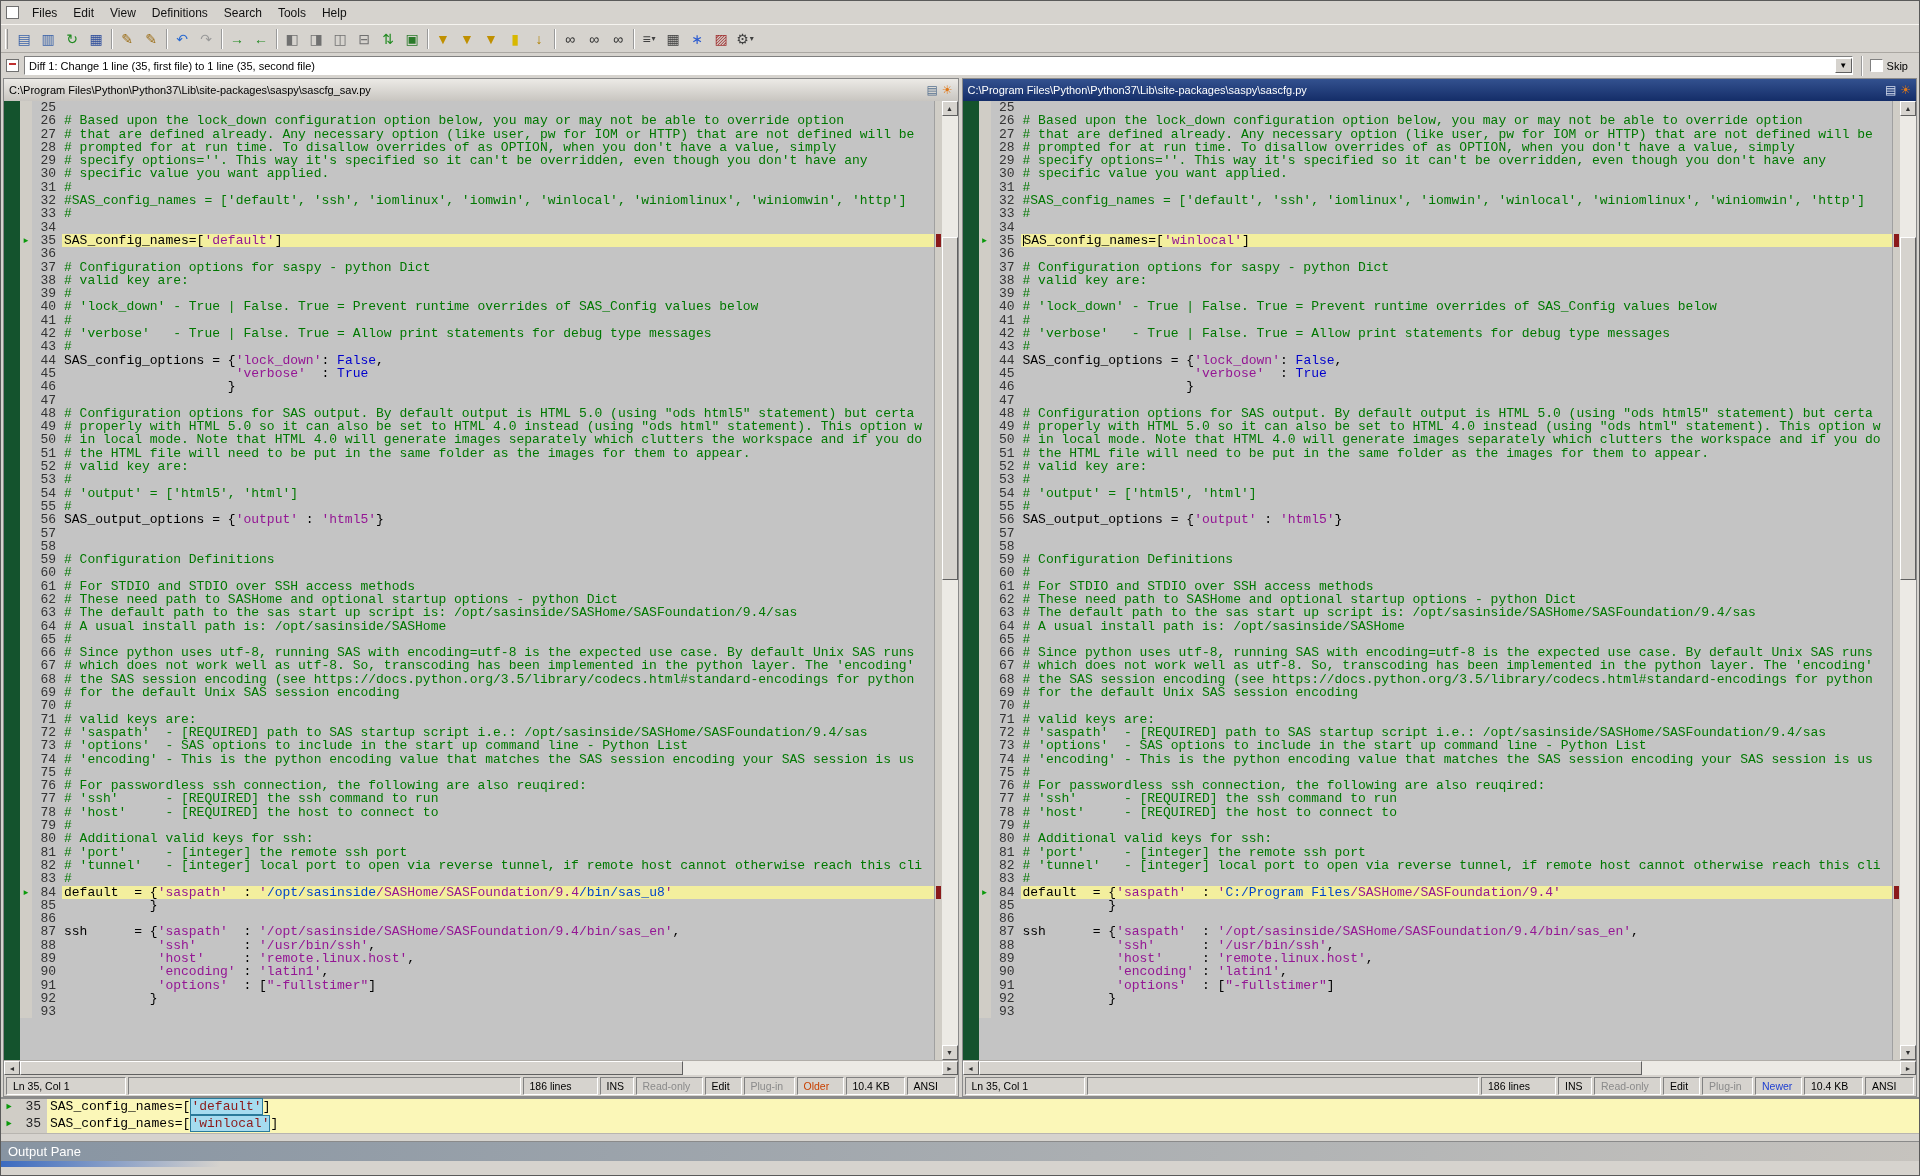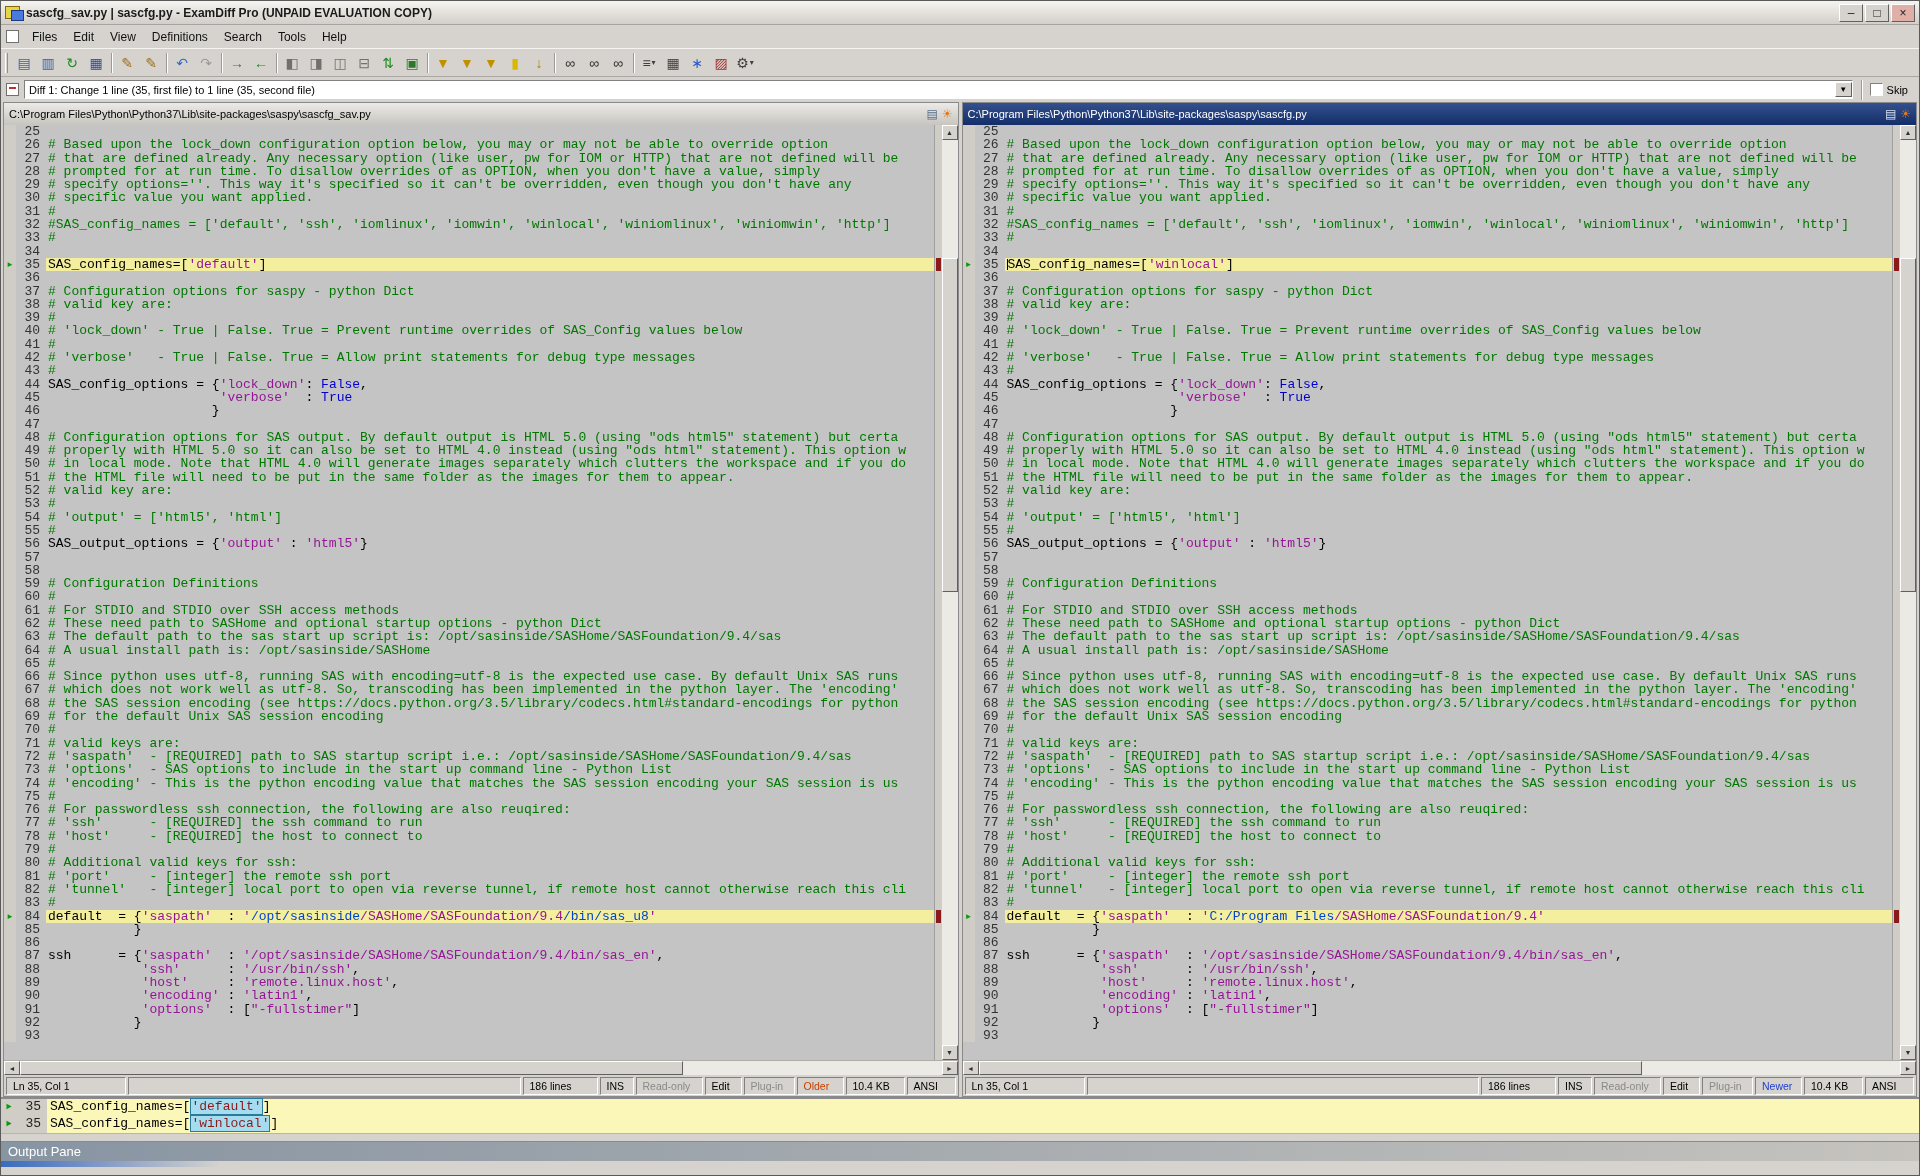--- a/index.html
+++ b/index.html
@@ -55,21 +55,21 @@
   .pane-header { height:22px; flex:0 0 22px; display:flex; align-items:center; gap:6px;
     padding:0 5px; font-size:11px; }
   .pane-header.inactive { background:linear-gradient(#eceae6,#c8c5c0); color:#000; }
   .pane-header.active { background:linear-gradient(#33518f,#142d68); color:#fff; }
   .ph-icons { margin-left:auto; display:flex; gap:4px; }
   .ph-icon { font-size:12px; }
   .ph-print { color:#55708f; }
   .pane-header.active .ph-print { color:#d8e0f0; }
   .ph-reload { color:#e07818; }
 
-  .pane-body { flex:1 1 auto; display:flex; min-height:0; background:#c4c4c4; }
+  .pane-body { flex:1 1 auto; display:flex; min-height:0; background:#c4c4c4;margin-left:16px; }
   .code { flex:1; min-width:0; overflow:hidden; font-family:"Liberation Mono","DejaVu Sans Mono",monospace;
     font-size:13px; }
   .line { height:var(--lh); display:flex; white-space:pre; line-height:var(--lh); }
   .mk { flex:0 0 12px; text-align:center; background:#d0cdc6; color:#0a9a0a; font-size:8px; line-height:var(--lh); }
   .ln { flex:0 0 30px; text-align:right; padding-right:6px; color:#333; }
   .lt { flex:1; min-width:0; padding-left:2px; }
   .line.chg .lt { background:#f3ef9e; }
   .seg-c { color:#007800; }
   .seg-d { color:#000; }
   .seg-s { color:#941694; }
@@ -123,29 +123,20 @@
     background:#121c33; color:#f0f0f0; font-size:11px; border-top:1px solid #000; }
   .sb-summary { white-space:nowrap; }
   .sb-badges { margin-left:auto; display:flex; gap:3px; }
   .badge { padding:1px 6px; font-size:10.5px; border:1px solid #5a6278; white-space:nowrap; }
 </style>
 </head>
 <body>
 
 <div class="window">
 
-  <div class="titlebar">
-    <span class="app-icon"></span>
-    <span class="title-text">sascfg_sav.py | sascfg.py - ExamDiff Pro (UNPAID EVALUATION COPY)</span>
-    <span class="win-btns" id="win-btns">
-        <span class="win-btn">–</span>
-        <span class="win-btn">□</span>
-        <span class="win-btn close">×</span>
-      </span>
-  </div>
 
   <div class="menubar">
     <span class="menu-doc-icon"></span>
     <span style="display:flex" id="menu-items">
         <span class="menu-item">Files</span>
         <span class="menu-item">Edit</span>
         <span class="menu-item">View</span>
         <span class="menu-item">Definitions</span>
         <span class="menu-item">Search</span>
         <span class="menu-item">Tools</span>

